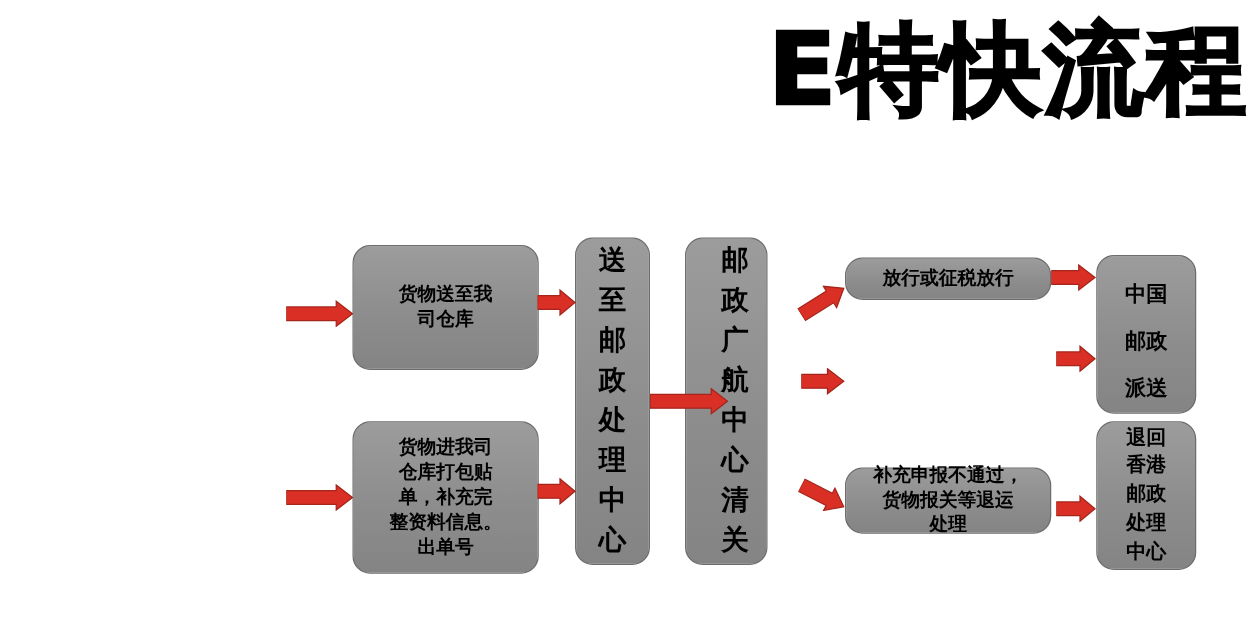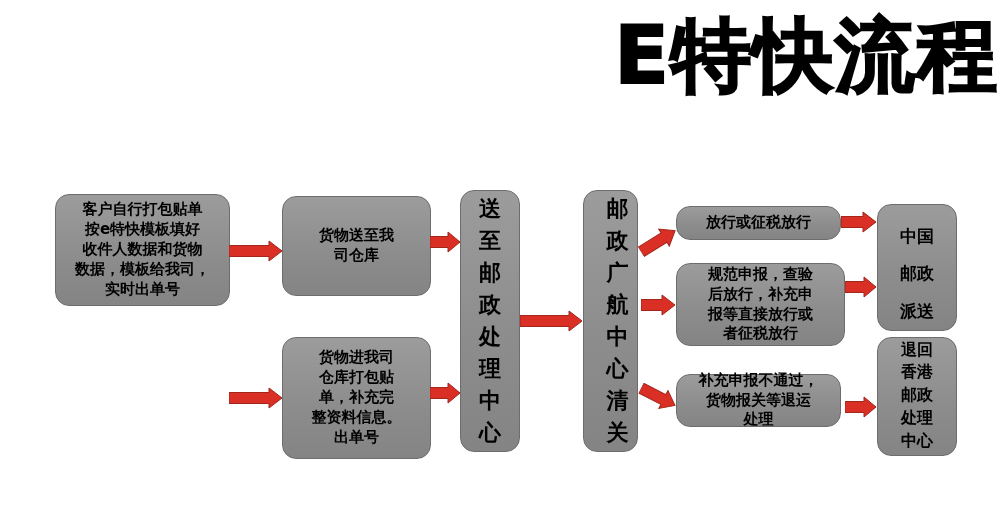--- a/index.html
+++ b/index.html
@@ -24,21 +24,21 @@
     text-align:center;color:#000;box-sizing:border-box;
   }
   .box-text{white-space:pre-line;font-weight:bold;font-size:15px;line-height:1.33;}
 
   
   #b-customer  {left:55px;  top:194px; width:175px; height:112px;}
   #b-fill      {left:40px;  top:359px; width:191px; height:87px;}
   #b-deliver   {left:282px; top:196px; width:149px; height:100px;}
   #b-enter     {left:282px; top:337px; width:149px; height:122px;}
   #b-postal    {left:460px; top:190px; width:60px;  height:262px;}
-  #b-customs   {left:583px; top:190px; width:55px;  height:262px;padding-left:14px;}
+  #b-customs   {left:548px; top:190px; width:66px;  height:262px;padding-left:14px;}
   #b-release   {left:676px; top:206px; width:165px; height:34px;}
   #b-standard  {left:676px; top:263px; width:169px; height:83px;}
   #b-fail      {left:676px; top:374px; width:165px; height:53px;}
   #b-chinapost {left:877px; top:204px; width:80px;  height:127px;align-items:flex-end;}
   #b-returnhk  {left:877px; top:337px; width:80px;  height:119px;}
 
   .vertical .box-text{width:24px;font-size:22px;line-height:1.45;white-space:normal;word-break:break-all;}
   #b-chinapost .box-text{font-size:17px;line-height:2.2;}
   #b-returnhk  .box-text{font-size:16px;line-height:1.42;font-family:Liberation Mono, monospace;}
   #b-release .box-text{font-size:15px;}
@@ -46,27 +46,20 @@
   .arrow{position:absolute;height:22px;}
   .arrow svg{display:block;}
 </style>
 </head>
 <body>
 
 <div id="stage">
 
   <div id="title">E特快流程</div>
 
-  <div class="box" id="b-customer">
-    <span class="box-text">客户自行打包贴单
-按e特快模板填好
-收件人数据和货物
-数据，模板给我司，
-实时出单号</span>
-  </div>
 
 
   <div class="box" id="b-deliver">
     <span class="box-text">货物送至我
 司仓库</span>
   </div>
 
   <div class="box" id="b-enter">
     <span class="box-text">货物进我司
 仓库打包贴
@@ -80,26 +73,20 @@
   </div>
 
   <div class="box vertical" id="b-customs">
     <span class="box-text">邮政广航中心清关</span>
   </div>
 
   <div class="box" id="b-release">
     <span class="box-text">放行或征税放行</span>
   </div>
 
-  <div class="box" id="b-standard">
-    <span class="box-text">规范申报，查验
-后放行，补充申
-报等直接放行或
-者征税放行</span>
-  </div>
 
   <div class="box" id="b-fail">
     <span class="box-text">补充申报不通过，
 货物报关等退运
 处理</span>
   </div>
 
   <div class="box" id="b-chinapost">
     <span class="box-text">中国
 邮政

